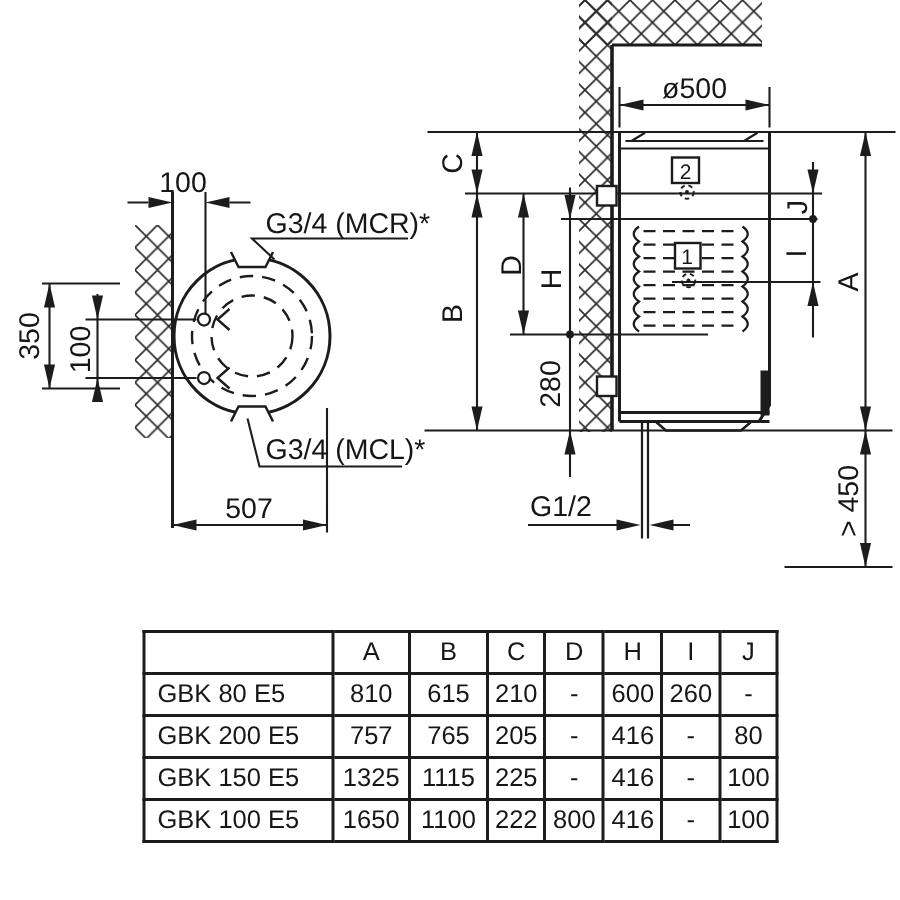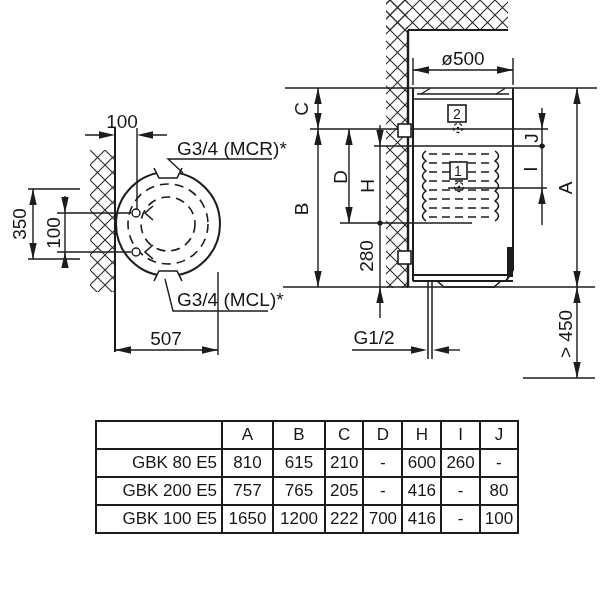--- a/index.html
+++ b/index.html
@@ -6,21 +6,21 @@
   #stage{position:relative;width:600px;height:600px;background:#ffffff;overflow:hidden;
          font-family:"Liberation Sans", sans-serif;}
   #drawing{position:absolute;left:0;top:0;}
   svg text{fill:#161616;stroke:none;font-family:"Liberation Sans", sans-serif;}
   .dimtxt{font-size:19px;}
   .marktxt{font-size:14px;}
   #spec{position:absolute;left:95px;top:420px;border-collapse:collapse;
         font-size:17px;color:#161616;}
   #spec td,#spec th{border:2px solid #1c1c1c;height:26px;padding:0 4px;
         text-align:center;font-weight:normal;background:#fff;}
-  #spec td.model{text-align:right;padding-left:8px;width:112px;}
+  #spec td.model{text-align:left;padding-left:8px;width:112px;}
   #spec .cA{width:41px;} #spec .cB{width:42px;} #spec .cC{width:27px;}
   #spec .cD{width:29px;} #spec .cH{width:29px;} #spec .cI{width:28px;} #spec .cJ{width:27px;}
 </style>
 </head>
 <body>
 
 <div id="stage">
 
 <svg id="drawing" width="600" height="415" viewBox="0 0 600 415">
   <defs>
@@ -233,25 +233,35 @@
     <td class="model">GBK 200 E5</td>
     <td>757</td>
     <td>765</td>
     <td>205</td>
     <td>-</td>
     <td>416</td>
     <td>-</td>
     <td>80</td>
   </tr>
   <tr>
+    <td class="model">GBK 150 E5</td>
+    <td>1325</td>
+    <td>1115</td>
+    <td>225</td>
+    <td>-</td>
+    <td>416</td>
+    <td>-</td>
+    <td>100</td>
+  </tr>
+  <tr>
     <td class="model">GBK 100 E5</td>
     <td>1650</td>
-    <td>1200</td>
+    <td>1100</td>
     <td>222</td>
-    <td>700</td>
+    <td>800</td>
     <td>416</td>
     <td>-</td>
     <td>100</td>
   </tr>
 </tbody>
     </table>
 
 </div>
 
 </body></html>

